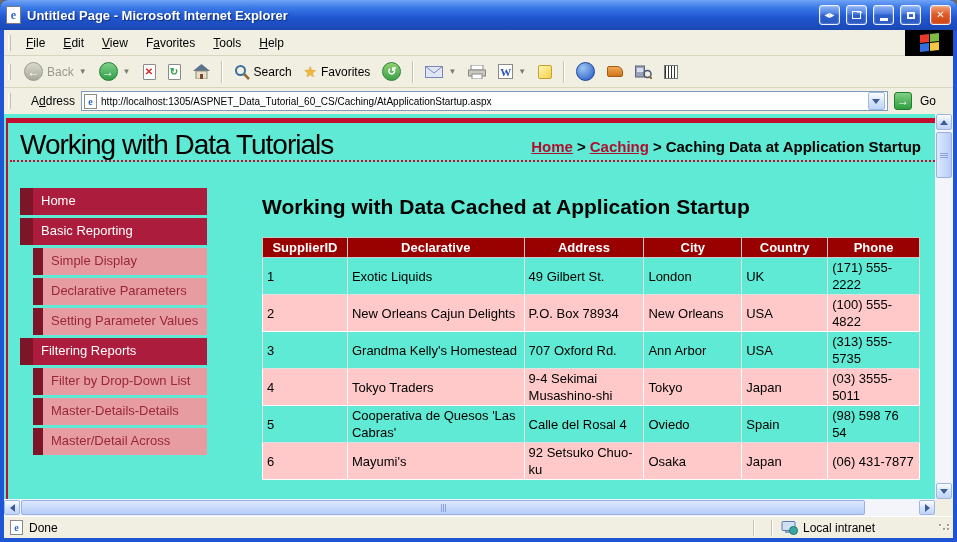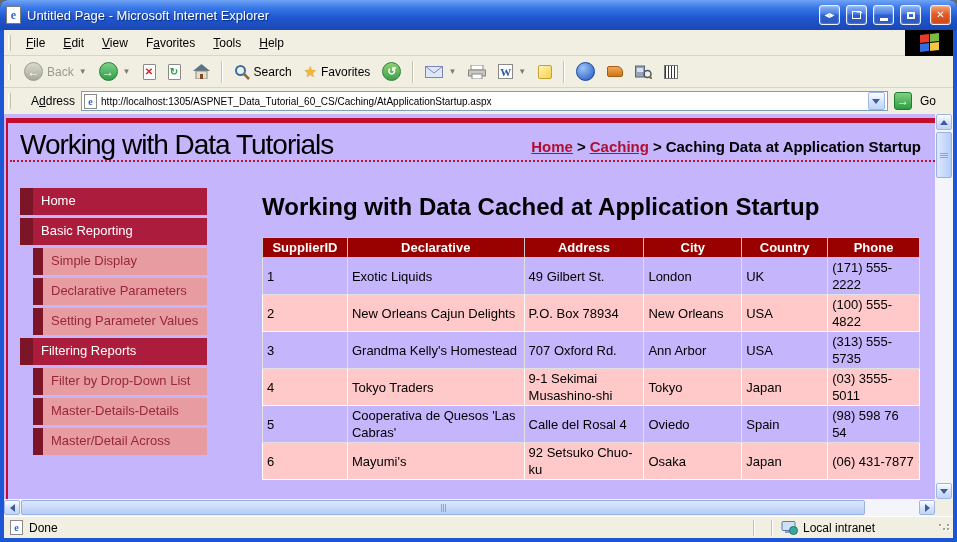--- a/index.html
+++ b/index.html
@@ -7,21 +7,21 @@
   .window{position:relative;width:957px;height:542px;background:#1E55D5;overflow:hidden;
           font-family:"Liberation Sans",sans-serif;border-radius:8px 8px 0 0;}
 
   
   .titlebar{position:absolute;top:0;left:0;right:0;height:30px;
     background:linear-gradient(180deg,#6FA3F5 0%,#3B79E8 25%,#1F55CF 60%,#1A48B4 100%);
     border-radius:8px 8px 0 0;display:flex;align-items:center;padding:0 6px;gap:6px;}
   .ie-doc{width:15px;height:18px;background:#fff;border:1px solid #7b7b7b;border-radius:1px;
     display:flex;align-items:center;justify-content:center;font-size:12px;font-weight:bold;
     color:#2E66C8;font-family:"Liberation Serif",serif;}
-  .title-text{flex:1;color:#fff;font-weight:normal;font-size:13px;text-shadow:1px 1px 1px #0e2f77;
+  .title-text{flex:1;color:#fff;font-weight:bold;font-size:13px;text-shadow:1px 1px 1px #0e2f77;
     white-space:nowrap;overflow:hidden;}
   .tbtn{width:21px;height:20px;border-radius:3px;border:1px solid #eef3ff;color:#fff;
     background:linear-gradient(180deg,#8FB4F4 0%,#477CE0 45%,#2E60CE 50%,#2A58C0 100%);
     display:flex;align-items:center;justify-content:center;font-size:10px;line-height:1;
     box-shadow:inset 0 0 2px rgba(255,255,255,.6);}
   .tbtn.close{background:linear-gradient(180deg,#F2A27C 0%,#E25C28 45%,#CE4314 100%);margin-left:3px;}
   .tbtn .sq{width:8px;height:7px;border:2px solid #fff;display:block;}
   .tbtn .outbox{position:relative;width:9px;height:8px;border:1px solid #fff;display:block;}
   .tbtn .outbox::after{content:"→";position:absolute;right:-4px;top:-5px;font-size:9px;color:#fff;}
   .tbtn .mini{width:8px;height:3px;background:#fff;display:block;margin-top:9px;}
@@ -69,41 +69,41 @@
   .addr-url{flex:1;font-size:10px;color:#000;white-space:nowrap;overflow:hidden;}
   .addr-drop{width:17px;height:18px;background:linear-gradient(180deg,#fdfeff,#d7e5fa 50%,#c0d4f8);
     border:1px solid #9eb6e4;border-radius:2px;display:flex;align-items:center;justify-content:center;}
   .chev-down{width:0;height:0;border-left:4px solid transparent;border-right:4px solid transparent;border-top:5px solid #3e5c9c;}
   .go-btn{width:18px;height:18px;border-radius:3px;border:1px solid #1e7e2e;color:#fff;font-weight:bold;
     background:linear-gradient(180deg,#7fd084,#2f9e3f);display:flex;align-items:center;justify-content:center;font-size:12px;}
   .go-label{margin:0 13px 0 2px;}
 
   
   .viewport{position:absolute;top:114px;left:4px;right:4px;height:402px;background:#fff;}
-  .page{position:absolute;left:0;top:0;right:18px;bottom:17px;background:#c4b5fd;overflow:hidden;}
+  .page{position:absolute;left:0;top:0;right:18px;bottom:17px;background:#5eead4;overflow:hidden;}
 
   .accent-bar{position:absolute;top:4px;left:2px;right:0;height:5px;background:#C30D2E;}
   .accent-vline{position:absolute;top:4px;left:2px;width:2px;bottom:0;background:#C30D2E;}
   .site-title{position:absolute;left:16px;top:15px;font-size:28px;color:#000;letter-spacing:-1px;white-space:nowrap;}
   .breadcrumb{position:absolute;right:14px;top:24px;font-size:15px;font-weight:bold;color:#000;white-space:nowrap;}
   .breadcrumb a{color:#B01030;text-decoration:underline;cursor:pointer;}
   .breadcrumb .bsep{margin:0 4px;font-weight:bold;}
   .dotted{position:absolute;top:46px;left:6px;right:0;border-top:2px dotted #C30D2E;}
 
   
   .sidebar{position:absolute;left:16px;top:74px;width:187px;font-size:13px;}
   .nav-h,.nav-s{position:relative;margin-bottom:3px;line-height:16px;}
   .nav-h{background:#AC1C3C;color:#fff;padding:5px 6px 6px 21px;cursor:pointer;}
   .nav-h .strip{position:absolute;left:0;top:0;bottom:0;width:13px;background:#7C1527;}
   .nav-s{margin-left:13px;background:#E79CA2;color:#98273B;padding:5px 6px 6px 18px;cursor:pointer;}
   .nav-s .strip{position:absolute;left:0;top:0;bottom:0;width:10px;background:#7C1527;}
 
   
   .main{position:absolute;left:258px;top:74px;width:660px;}
-  .main h1{margin:4px 0 16px 0;font-size:24px;line-height:29px;font-weight:bold;color:#000;width:570px;}
+  .main h1{margin:4px 0 16px 0;font-size:21px;line-height:29px;font-weight:bold;color:#000;width:570px;}
   table.grid{border-collapse:collapse;width:658px;font-size:13px;border:1px solid #990000;}
   table.grid th{background:#990000;color:#fff;font-weight:bold;height:20px;padding:1px 3px;
     border:1px solid #c9c9c9;text-align:center;}
   table.grid td{height:35px;padding:1px 4px;border:1px solid #e0e0e0;color:#000;vertical-align:middle;
     line-height:17px;}
   tr.alt td{background:#FFC9C9;border-color:#fff;}
 
   
   .vscroll{position:absolute;top:0;right:0;width:18px;bottom:17px;background:#F3F5FB;}
   .hscroll{position:absolute;left:0;bottom:0;right:18px;height:17px;background:#F3F5FB;}
@@ -332,21 +332,21 @@
             <td>3</td>
                 <td>Grandma Kelly's Homestead</td>
                 <td>707 Oxford Rd.</td>
                 <td>Ann Arbor</td>
                 <td>USA</td>
                 <td>(313) 555-5735</td>
           </tr>
           <tr class="alt">
             <td>4</td>
                 <td>Tokyo Traders</td>
-                <td>9-1 Sekimai Musashino-shi</td>
+                <td>9-4 Sekimai Musashino-shi</td>
                 <td>Tokyo</td>
                 <td>Japan</td>
                 <td>(03) 3555-5011</td>
           </tr>
           <tr>
             <td>5</td>
                 <td>Cooperativa de Quesos 'Las Cabras'</td>
                 <td>Calle del Rosal 4</td>
                 <td>Oviedo</td>
                 <td>Spain</td>

